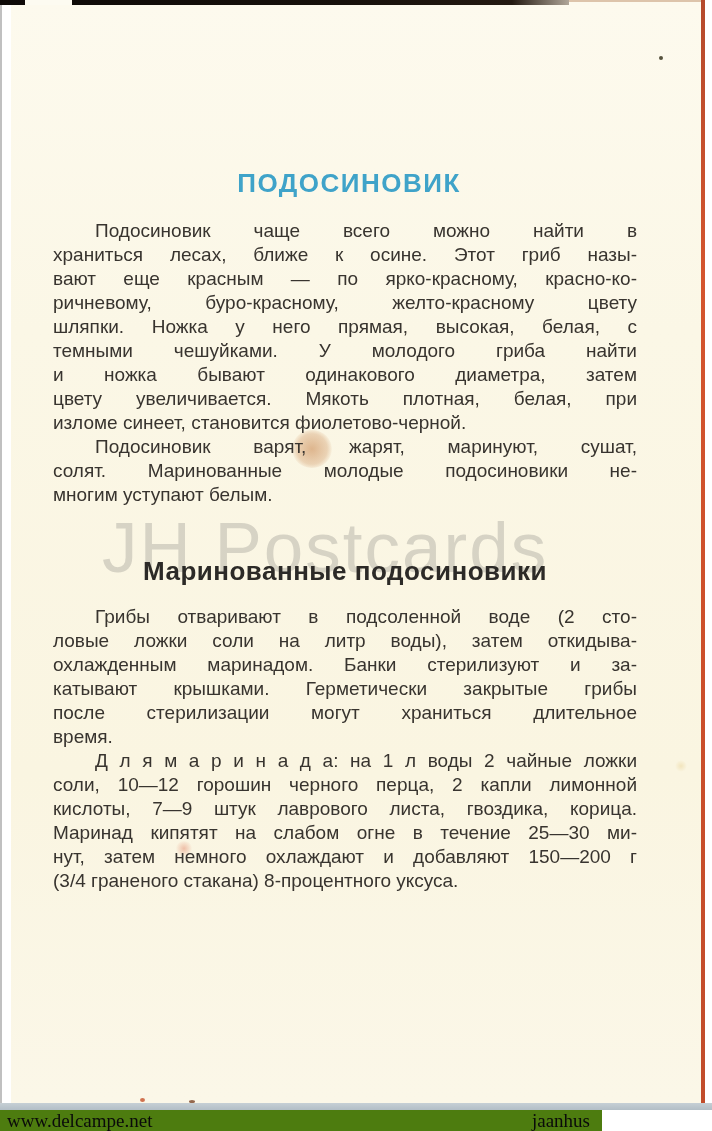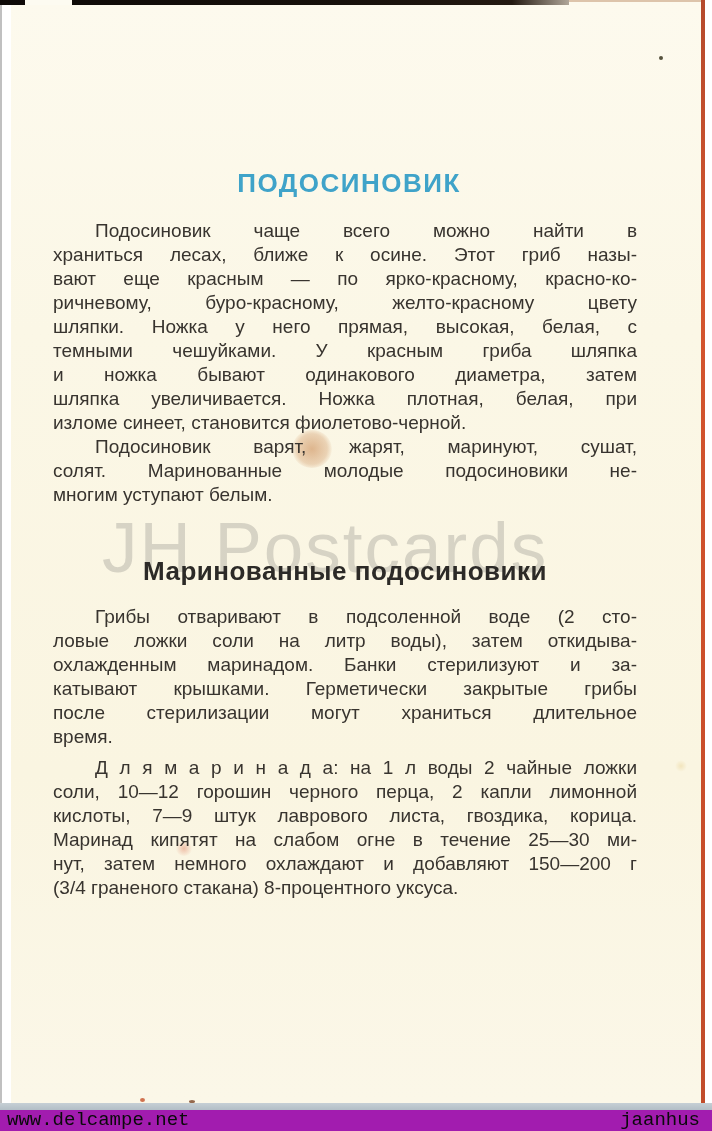--- a/index.html
+++ b/index.html
@@ -102,21 +102,21 @@
   .line.indent { text-indent: 42px; }
   .heading {
     margin: 52px 0 22px 0;
     font-size: 26px;
     line-height: 24px;
     font-weight: bold;
     letter-spacing: 0.5px;
     text-align: center;
     color: #2c2a27;
   }
-  .para.p4 { margin-top: 7px; }
+  .para.p4 { }
   
   .stain1 {
     position: absolute;
     left: 292px; top: 430px;
     width: 40px; height: 38px;
     border-radius: 50%;
     background: radial-gradient(circle, rgba(198,128,70,0.55) 0%, rgba(198,128,70,0.3) 55%, rgba(198,128,70,0) 75%);
     z-index: 2;
   }
   .stain2 {
@@ -155,23 +155,23 @@
     position: absolute;
     left: 189px; top: 1100px;
     width: 6px; height: 3px;
     border-radius: 50%;
     background: rgba(122,68,38,0.8);
     z-index: 4;
   }
   .footer {
     position: absolute;
     left: 0; top: 1110px;
-    width: 712px; height: 21px;
-    background: #a21caf;
-    font-family: Liberation Mono, monospace;
+    width: 602px; height: 21px;
+    background: #4d7c0f;
+    font-family: Liberation Serif, serif;
     font-size: 19px;
     line-height: 21px;
     color: #0a0a0a;
     z-index: 5;
   }
   .footer .site { position: absolute; left: 7px; bottom: 0; }
   .footer .seller { position: absolute; right: 12px; bottom: 0; }
 </style>
 </head>
 <body>
@@ -190,23 +190,23 @@
 
   <div class="watermark">JH Postcards</div>
 
   <div class="textcol">
     <div class="para">
       <div class="line indent">Подосиновик чаще всего можно найти в</div>
       <div class="line">храниться лесах, ближе к осине. Этот гриб назы-</div>
       <div class="line">вают еще красным — по ярко-красному, красно-ко-</div>
       <div class="line">ричневому, буро-красному, желто-красному цвету</div>
       <div class="line">шляпки. Ножка у него прямая, высокая, белая, с</div>
-      <div class="line">темными чешуйками. У красным гриба шляпка</div>
+      <div class="line">темными чешуйками. У молодого гриба найти</div>
       <div class="line">и ножка бывают одинакового диаметра, затем</div>
-      <div class="line">шляпка увеличивается. Ножка плотная, белая, при</div>
+      <div class="line">цвету увеличивается. Мякоть плотная, белая, при</div>
       <div class="line last">изломе синеет, становится фиолетово-черной.</div>
     </div>
     <div class="para">
       <div class="line indent">Подосиновик варят, жарят, маринуют, сушат,</div>
       <div class="line">солят. Маринованные молодые подосиновики не-</div>
       <div class="line last">многим уступают белым.</div>
     </div>
     <h2 class="heading">Маринованные подосиновики</h2>
     <div class="para">
       <div class="line indent">Грибы отваривают в подсоленной воде (2 сто-</div>

